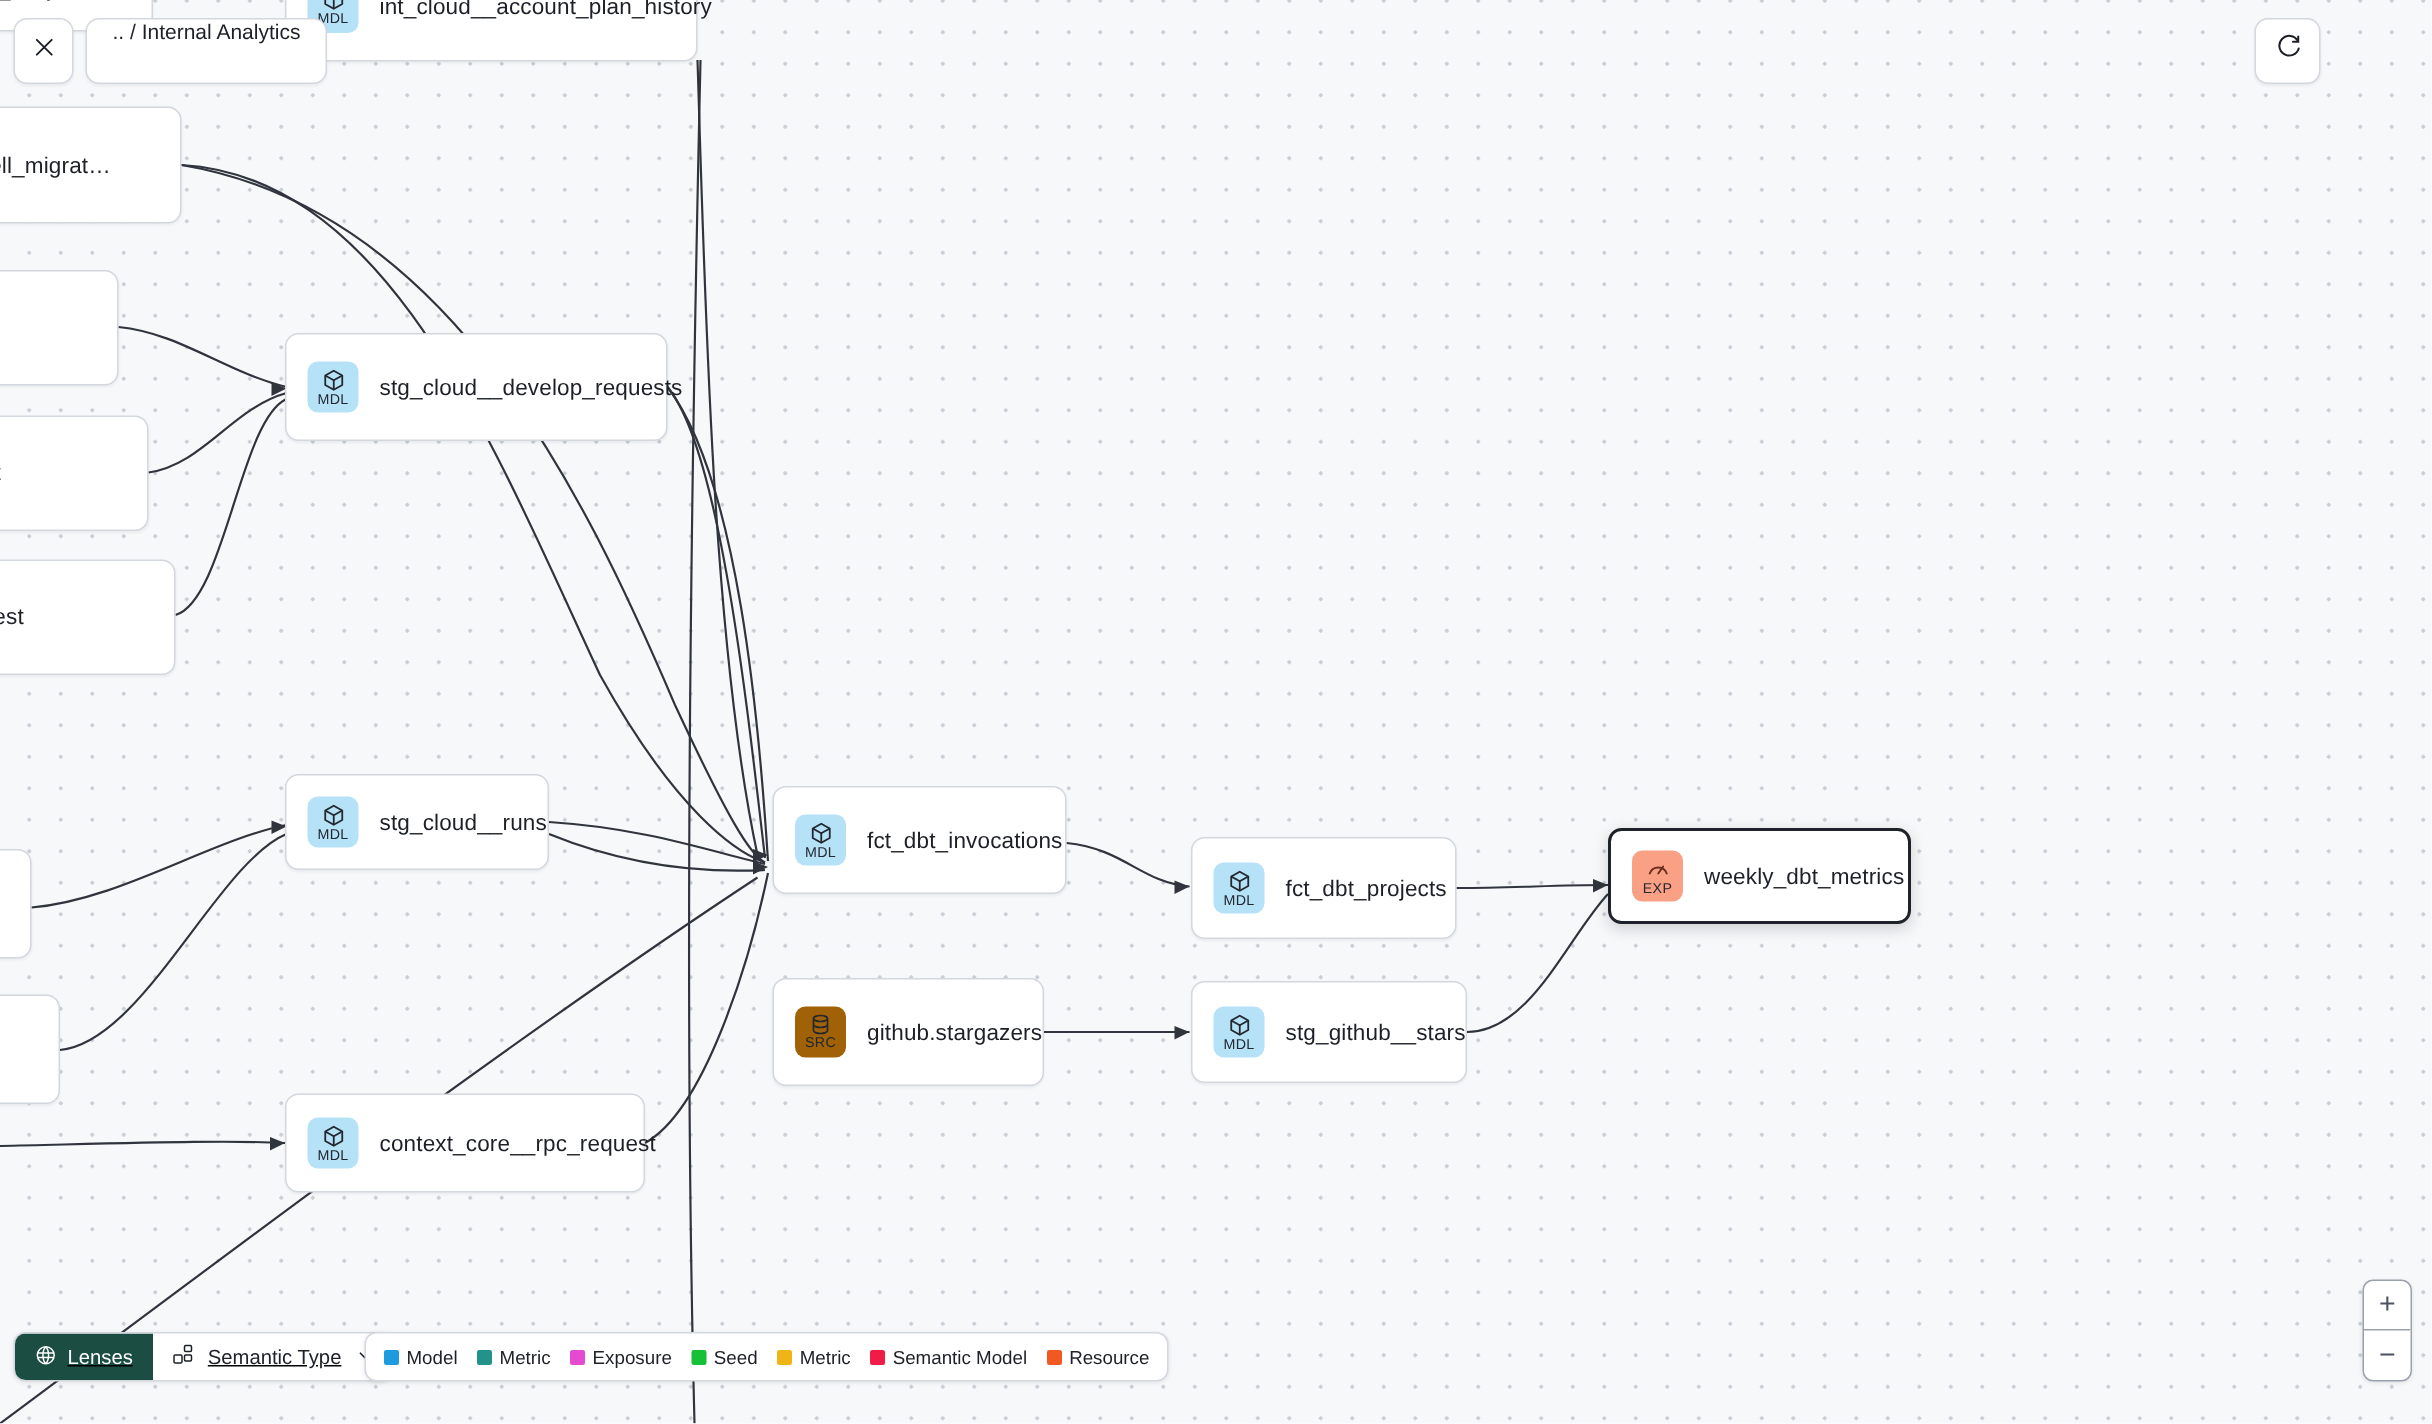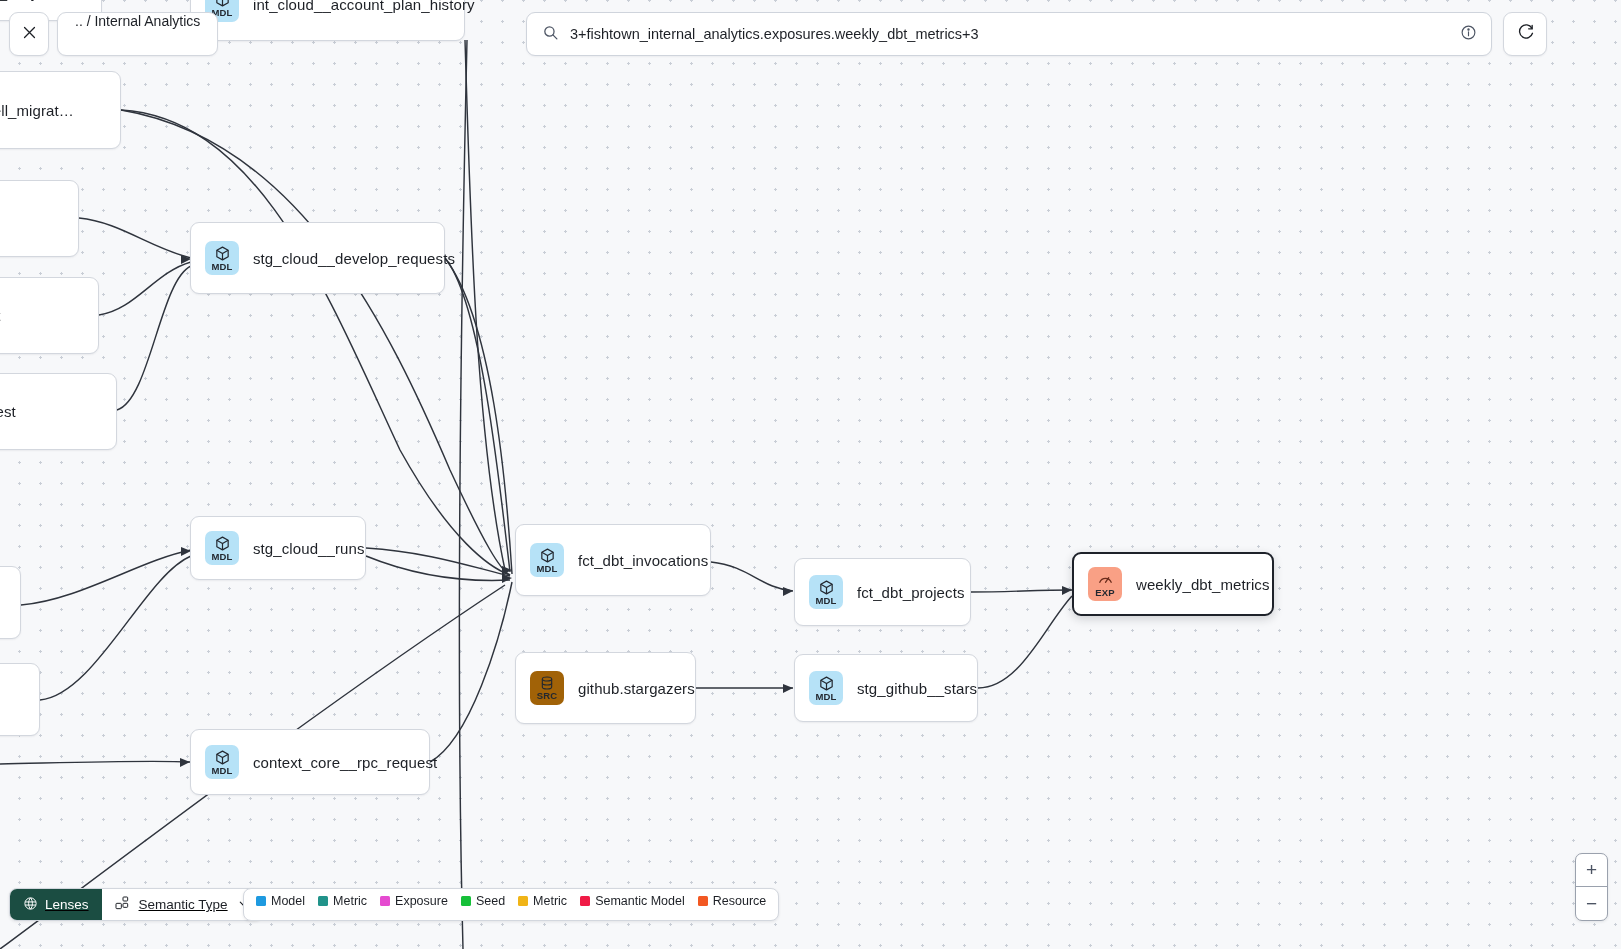--- a/index.html
+++ b/index.html
@@ -57,21 +57,21 @@
     display: flex;
     flex-direction: column;
     align-items: center;
     justify-content: center;
     gap: 0px;
     flex: 0 0 auto;
   }
   .badge svg { display: block; }
   .badge .btxt {
     font-size: 9.5px;
-    font-weight: 700;
+    font-weight: 400;
     letter-spacing: .2px;
     line-height: 10px;
     color: #232830;
     text-align: center;
   }
   .badge-mdl { background: #b6e2f7; }
   .badge-src { background: #a16207; }
   .badge-exp { background: #f9a085; }
 
   .node-label {
@@ -172,23 +172,23 @@
     cursor: pointer;
   }
 
   .legend {
     position: absolute;
     left: 243px; bottom: 28px;
     height: 33px;
     background: #ffffff;
     border: 1px solid #d3d7de;
     border-radius: 8px;
-    display: flex; align-items: flex-end;
+    display: flex; align-items: center;
     gap: 13px;
-    padding: 12px 12px;
+    padding: 0 12px;
     box-shadow: 0 1px 3px rgba(20,25,35,.09);
   }
   .legend-item { display: flex; align-items: center; gap: 5px; }
   .legend-swatch { width: 10px; height: 10px; border-radius: 1.5px; }
   .legend-label { font-size: 12.5px; color: #1d2026; }
 
   
   .zoom-ctrl {
     position: absolute;
     right: 13px; bottom: 28px;
@@ -406,36 +406,20 @@
       <svg width="17" height="17" viewBox="0 0 24 24" stroke="#1d2026" stroke-width="1.8" stroke-linecap="round">
         <path d="M5 5 L19 19 M19 5 L5 19"></path>
       </svg>
     </span>
   </div>
 
   <div class="breadcrumb">
     <span>.. / Internal Analytics</span>
   </div>
 
-  <div class="searchbar">
-    <span>
-      <svg width="17" height="17" viewBox="0 0 24 24" fill="none" stroke="#4c5463" stroke-width="1.8" stroke-linecap="round">
-        <circle cx="10.5" cy="10.5" r="6.5"></circle>
-          <path d="M15.4 15.4 L21 21"></path>
-      </svg>
-    </span>
-    <input class="search-text" value="3+fishtown_internal_analytics.exposures.weekly_dbt_metrics+3" placeholder="Search lineage" style="">
-    <span>
-      <svg width="17" height="17" viewBox="0 0 24 24" fill="none" stroke="#4c5463" stroke-width="1.6" stroke-linecap="round">
-        <circle cx="12" cy="12" r="9"></circle>
-          <path d="M12 11 L12 16.5"></path>
-          <circle cx="12" cy="7.8" r=".9" fill="#4c5463"></circle>
-      </svg>
-    </span>
-  </div>
 
   <div class="refresh-btn">
     <span>
       <svg width="19" height="19" viewBox="0 0 24 24" fill="none" stroke="#1d2026" stroke-width="1.7" stroke-linecap="round">
         <path d="M20 6.5 A8.3 8.3 0 1 0 20.8 13"></path>
         <path d="M20.4 3 L20.4 7.4 L16 7.4"></path>
       </svg>
     </span>
   </div>
 

